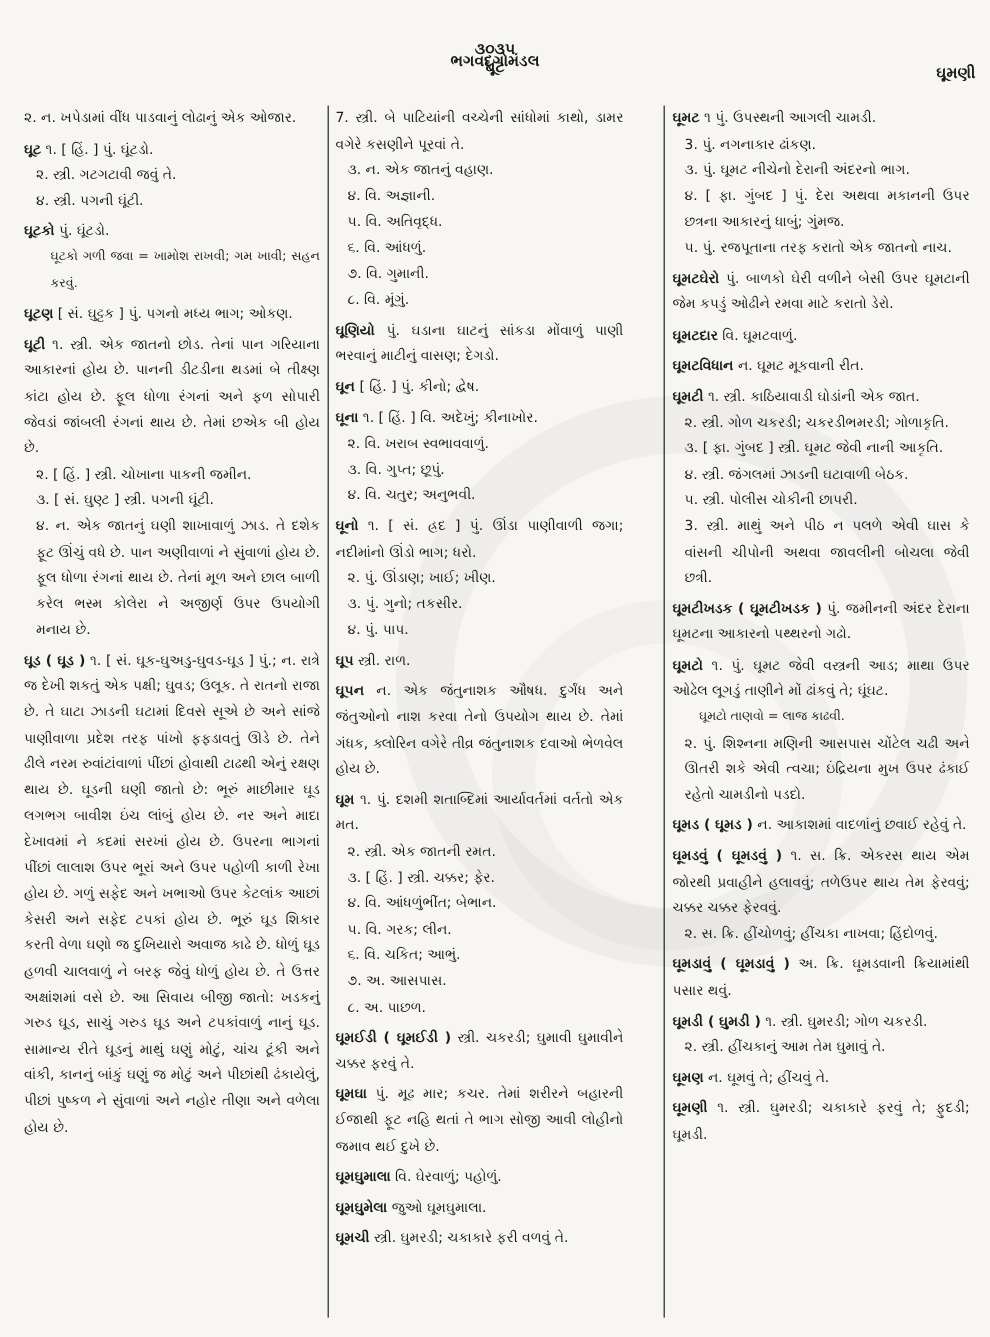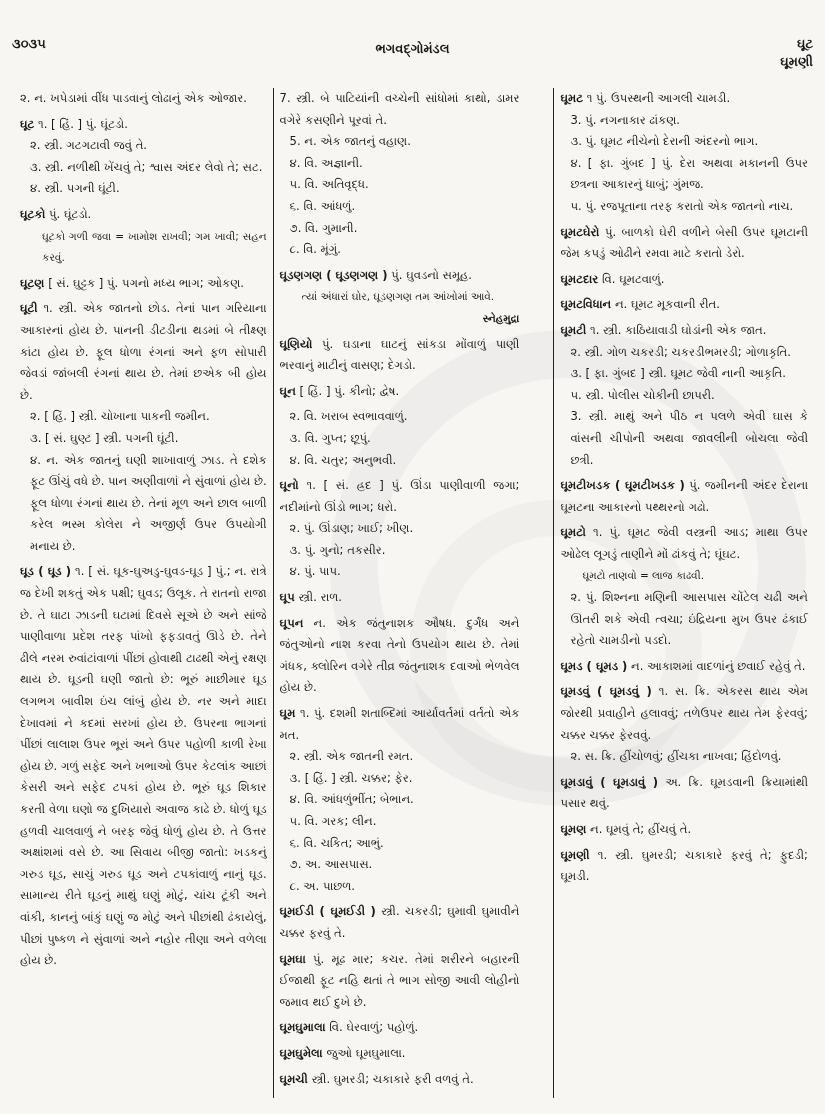--- a/index.html
+++ b/index.html
@@ -13,21 +13,21 @@
     pointer-events:none;
   }
   .watermark2 {
     position:absolute; left:410px; top:500px; width:220px; height:220px;
     border-radius:50%; border:36px solid rgba(200,200,200,0.14);
     pointer-events:none;
   }
   .header {
     position:absolute; top:34px; left:12px; right:12px; height:20px;
     display:flex; justify-content:space-between; align-items:center;
-    font-weight:bold; font-size:13px;
+    font-weight:bold; font-size:13px;flex-direction:column;
   }
   .header .title { position:absolute; left:50%; transform:translateX(-50%);margin-top:10px; }
   .guide {
     position:absolute; right:12px; top:54px; text-align:right;
     font-weight:bold; font-size:13px;
   }
   .columns {
     position:absolute; top:88px; left:14px; width:800px; height:1010px;
     display:flex;
   }
@@ -59,21 +59,20 @@
 <div class="guide">ઘૂમણી</div>
 
 <div class="columns">
   <div class="col c1">
       <div class="entry">
         <div class=""><span>૨. ન. ખપેડામાં વીંધ પાડવાનું લોઢાનું એક ઓજાર.</span></div>
       </div>
       <div class="entry">
         <div class=""><span class="hw">ઘૂટ</span> <span>૧. [ હિં. ] પું. ઘૂંટડો.</span></div>
         <div class="sense"><span>૨. સ્ત્રી. ગટગટાવી જવું તે.</span></div>
-        <div class="sense"><span>૩. સ્ત્રી. નળીથી ખેંચવું તે; શ્વાસ અંદર લેવો તે; સટ.</span></div>
         <div class="sense"><span>૪. સ્ત્રી. પગની ઘૂંટી.</span></div>
       </div>
       <div class="entry">
         <div class=""><span class="hw">ઘૂટકો</span> <span>પું. ઘૂંટડો.</span></div>
         <div class="quote"><span>ઘૂટકો ગળી જવા = ખામોશ રાખવી; ગમ ખાવી; સહન કરવું.</span></div>
       </div>
       <div class="entry">
         <div class=""><span class="hw">ઘૂટણ</span> <span>[ સં. ઘુટ્ટક ] પું. પગનો મધ્ય ભાગ; ઓકણ.</span></div>
       </div>
       <div class="entry">
@@ -82,39 +81,35 @@
         <div class="sense"><span>૩. [ સં. ઘુણ્ટ ] સ્ત્રી. પગની ઘૂંટી.</span></div>
         <div class="sense"><span>૪. ન. એક જાતનું ઘણી શાખાવાળું ઝાડ. તે દશેક ફૂટ ઊંચું વધે છે. પાન અણીવાળાં ને સુંવાળાં હોય છે. ફૂલ ધોળા રંગનાં થાય છે. તેનાં મૂળ અને છાલ બાળી કરેલ ભસ્મ કોલેરા ને અજીર્ણ ઉપર ઉપયોગી મનાય છે.</span></div>
       </div>
       <div class="entry">
         <div class=""><span class="hw">ઘૂડ ( ઘૂડ )</span> <span>૧. [ સં. ઘૂક-ઘુઅડુ-ઘુવડ-ઘૂડ ] પું.; ન. રાત્રે જ દેખી શકતું એક પક્ષી; ઘુવડ; ઉલૂક. તે રાતનો રાજા છે. તે ઘાટા ઝાડની ઘટામાં દિવસે સૂએ છે અને સાંજે પાણીવાળા પ્રદેશ તરફ પાંખો ફફડાવતું ઊડે છે. તેને ઢીલે નરમ રુવાંટાંવાળાં પીંછાં હોવાથી ટાઢથી એનું રક્ષણ થાય છે. ઘૂડની ઘણી જાતો છે: ભૂરું માછીમાર ઘૂડ લગભગ બાવીશ ઇંચ લાંબું હોય છે. નર અને માદા દેખાવમાં ને કદમાં સરખાં હોય છે. ઉપરના ભાગનાં પીંછાં લાલાશ ઉપર ભૂરાં અને ઉપર પહોળી કાળી રેખા હોય છે. ગળું સફેદ અને ખભાઓ ઉપર કેટલાંક આછાં કેસરી અને સફેદ ટપકાં હોય છે. ભૂરું ઘૂડ શિકાર કરતી વેળા ઘણો જ દુખિયારો અવાજ કાઢે છે. ધોળું ઘૂડ હળવી ચાલવાળું ને બરફ જેવું ધોળું હોય છે. તે ઉત્તર અક્ષાંશમાં વસે છે. આ સિવાય બીજી જાતો: ખડકનું ગરુડ ઘૂડ, સાચું ગરુડ ઘૂડ અને ટપકાંવાળું નાનું ઘૂડ. સામાન્ય રીતે ઘૂડનું માથું ઘણું મોટું, ચાંચ ટૂંકી અને વાંકી, કાનનું બાંકું ઘણું જ મોટું અને પીછાંથી ઢંકાયેલું, પીછાં પુષ્કળ ને સુંવાળાં અને નહોર તીણા અને વળેલા હોય છે.</span></div>
       </div>
     </div>
   <div class="col c2">
       <div class="entry">
         <div class=""><span>7. સ્ત્રી. બે પાટિયાંની વચ્ચેની સાંધોમાં કાથો, ડામર વગેરે કસણીને પૂરવાં તે.</span></div>
-        <div class="sense"><span>5. ન. એક જાતનું વહાણ.</span></div>
+        <div class="sense"><span>૩. ન. એક જાતનું વહાણ.</span></div>
         <div class="sense"><span>૪. વિ. અજ્ઞાની.</span></div>
         <div class="sense"><span>૫. વિ. અતિવૃદ્ધ.</span></div>
         <div class="sense"><span>૬. વિ. આંધળું.</span></div>
         <div class="sense"><span>૭. વિ. ગુમાની.</span></div>
         <div class="sense"><span>૮. વિ. મૂંગું.</span></div>
       </div>
       <div class="entry">
-        <div class=""><span class="hw">ઘૂડણગણ ( ઘૂડણગણ )</span> <span>પું. ઘુવડનો સમૂહ.</span></div>
-        <div class="quote"><span>ત્યાં અંધારાં ઘોર, ઘૂડણગણ તમ આંખોમાં આવે.</span></div>
-        <div class="attrib">સ્નેહમુદ્રા</div>
-      </div>
-      <div class="entry">
         <div class=""><span class="hw">ઘૂણિયો</span> <span>પું. ઘડાના ઘાટનું સાંકડા મોંવાળું પાણી ભરવાનું માટીનું વાસણ; દેગડો.</span></div>
       </div>
       <div class="entry">
         <div class=""><span class="hw">ઘૂન</span> <span>[ હિં. ] પું. કીનો; દ્વેષ.</span></div>
       </div>
       <div class="entry">
+        <div class=""><span class="hw">ઘૂના</span> <span>૧. [ હિં. ] વિ. અદેખું; કીનાખોર.</span></div>
         <div class="sense"><span>૨. વિ. ખરાબ સ્વભાવવાળું.</span></div>
         <div class="sense"><span>૩. વિ. ગુપ્ત; છૂપું.</span></div>
         <div class="sense"><span>૪. વિ. ચતુર; અનુભવી.</span></div>
       </div>
       <div class="entry">
         <div class=""><span class="hw">ઘૂનો</span> <span>૧. [ સં. હ્રદ ] પું. ઊંડા પાણીવાળી જગા; નદીમાંનો ઊંડો ભાગ; ધરો.</span></div>
         <div class="sense"><span>૨. પું. ઊંડાણ; ખાઈ; ખીણ.</span></div>
         <div class="sense"><span>૩. પું. ગુનો; તકસીર.</span></div>
         <div class="sense"><span>૪. પું. પાપ.</span></div>
       </div>
@@ -164,20 +159,21 @@
       <div class="entry">
         <div class=""><span class="hw">ઘૂમટદાર</span> <span>વિ. ઘૂમટવાળું.</span></div>
       </div>
       <div class="entry">
         <div class=""><span class="hw">ઘૂમટવિધાન</span> <span>ન. ઘૂમટ મૂકવાની રીત.</span></div>
       </div>
       <div class="entry">
         <div class=""><span class="hw">ઘૂમટી</span> <span>૧. સ્ત્રી. કાઠિયાવાડી ઘોડાંની એક જાત.</span></div>
         <div class="sense"><span>૨. સ્ત્રી. ગોળ ચકરડી; ચકરડીભમરડી; ગોળાકૃતિ.</span></div>
         <div class="sense"><span>૩. [ ફા. ગુંબદ ] સ્ત્રી. ઘૂમટ જેવી નાની આકૃતિ.</span></div>
+        <div class="sense"><span>૪. સ્ત્રી. જંગલમાં ઝાડની ઘટાવાળી બેઠક.</span></div>
         <div class="sense"><span>૫. સ્ત્રી. પોલીસ ચોકીની છાપરી.</span></div>
         <div class="sense"><span>3. સ્ત્રી. માથું અને પીઠ ન પલળે એવી ઘાસ કે વાંસની ચીપોની અથવા જાવલીની બોચલા જેવી છત્રી.</span></div>
       </div>
       <div class="entry">
         <div class=""><span class="hw">ઘૂમટીખડક ( ઘૂમટીખડક )</span> <span>પું. જમીનની અંદર દેરાના ઘૂમટના આકારનો પથ્થરનો ગઢો.</span></div>
       </div>
       <div class="entry">
         <div class=""><span class="hw">ઘૂમટો</span> <span>૧. પું. ઘૂમટ જેવી વસ્ત્રની આડ; માથા ઉપર ઓઢેલ લૂગડું તાણીને મોં ઢાંકવું તે; ઘૂંઘટ.</span></div>
         <div class="quote"><span>ઘૂમટો તાણવો = લાજ કાઢવી.</span></div>
         <div class="sense"><span>૨. પું. શિશ્નના મણિની આસપાસ ચોંટેલ ચઢી અને ઊતરી શકે એવી ત્વચા; ઇંદ્રિયના મુખ ઉપર ઢંકાઈ રહેતો ચામડીનો પડદો.</span></div>
@@ -186,19 +182,23 @@
         <div class=""><span class="hw">ઘૂમડ ( ઘૂમડ )</span> <span>ન. આકાશમાં વાદળાંનું છવાઈ રહેવું તે.</span></div>
       </div>
       <div class="entry">
         <div class=""><span class="hw">ઘૂમડવું ( ઘૂમડવું )</span> <span>૧. સ. ક્રિ. એકરસ થાય એમ જોરથી પ્રવાહીને હલાવવું; તળેઉપર થાય તેમ ફેરવવું; ચક્કર ચક્કર ફેરવવું.</span></div>
         <div class="sense"><span>૨. સ. ક્રિ. હીંચોળવું; હીંચકા નાખવા; હિંદોળવું.</span></div>
       </div>
       <div class="entry">
         <div class=""><span class="hw">ઘૂમડાવું ( ઘૂમડાવું )</span> <span>અ. ક્રિ. ઘૂમડવાની ક્રિયામાંથી પસાર થવું.</span></div>
       </div>
       <div class="entry">
+        <div class=""><span class="hw">ઘૂમડી ( ઘુમડી )</span> <span>૧. સ્ત્રી. ઘુમરડી; ગોળ ચકરડી.</span></div>
+        <div class="sense"><span>૨. સ્ત્રી. હીંચકાનું આમ તેમ ઘુમાવું તે.</span></div>
+      </div>
+      <div class="entry">
         <div class=""><span class="hw">ઘૂમણ</span> <span>ન. ઘૂમવું તે; હીંચવું તે.</span></div>
       </div>
       <div class="entry">
         <div class=""><span class="hw">ઘૂમણી</span> <span>૧. સ્ત્રી. ઘુમરડી; ચકાકારે ફરવું તે; ફુદડી; ઘૂમડી.</span></div>
       </div>
     </div>
 </div>
 
 </body></html>

